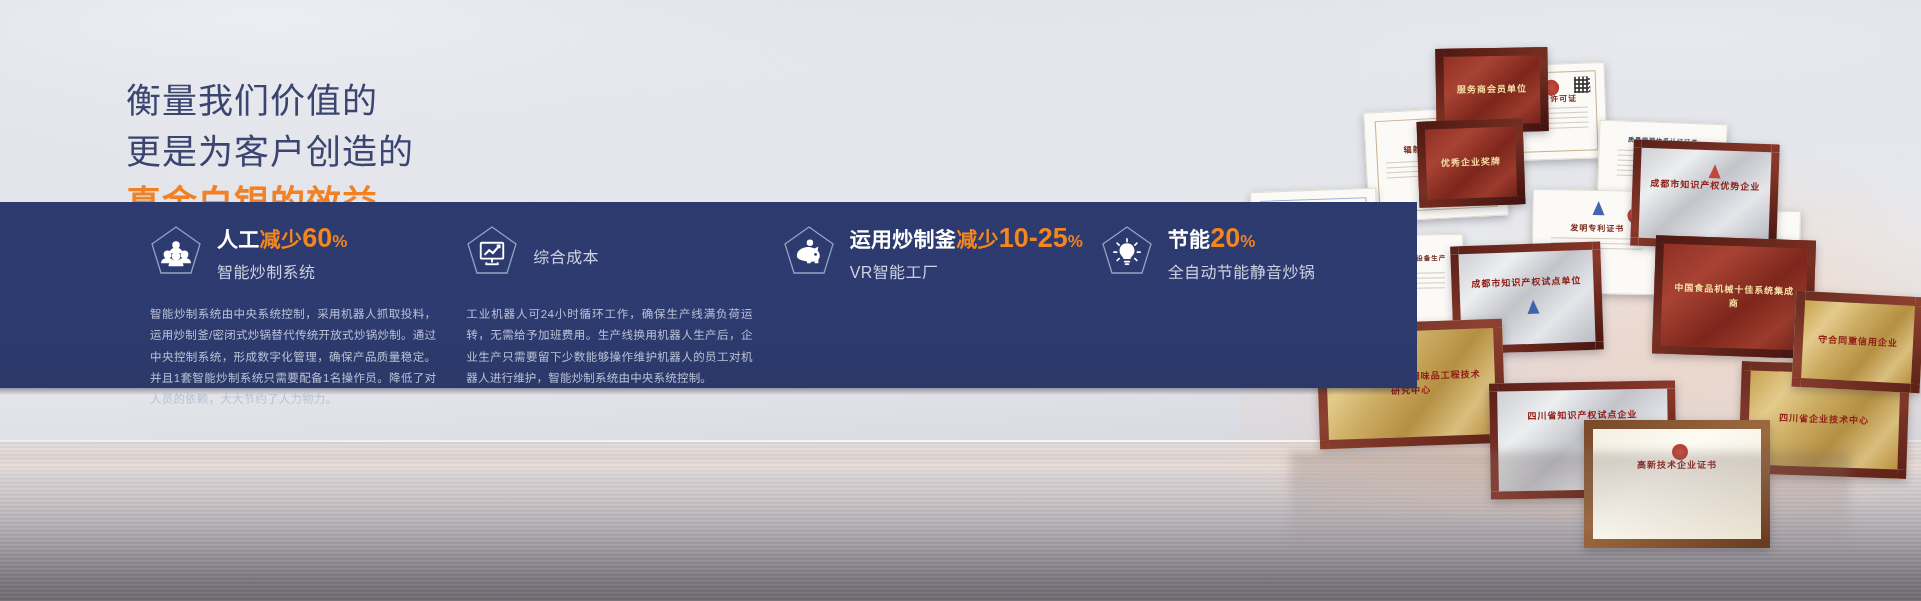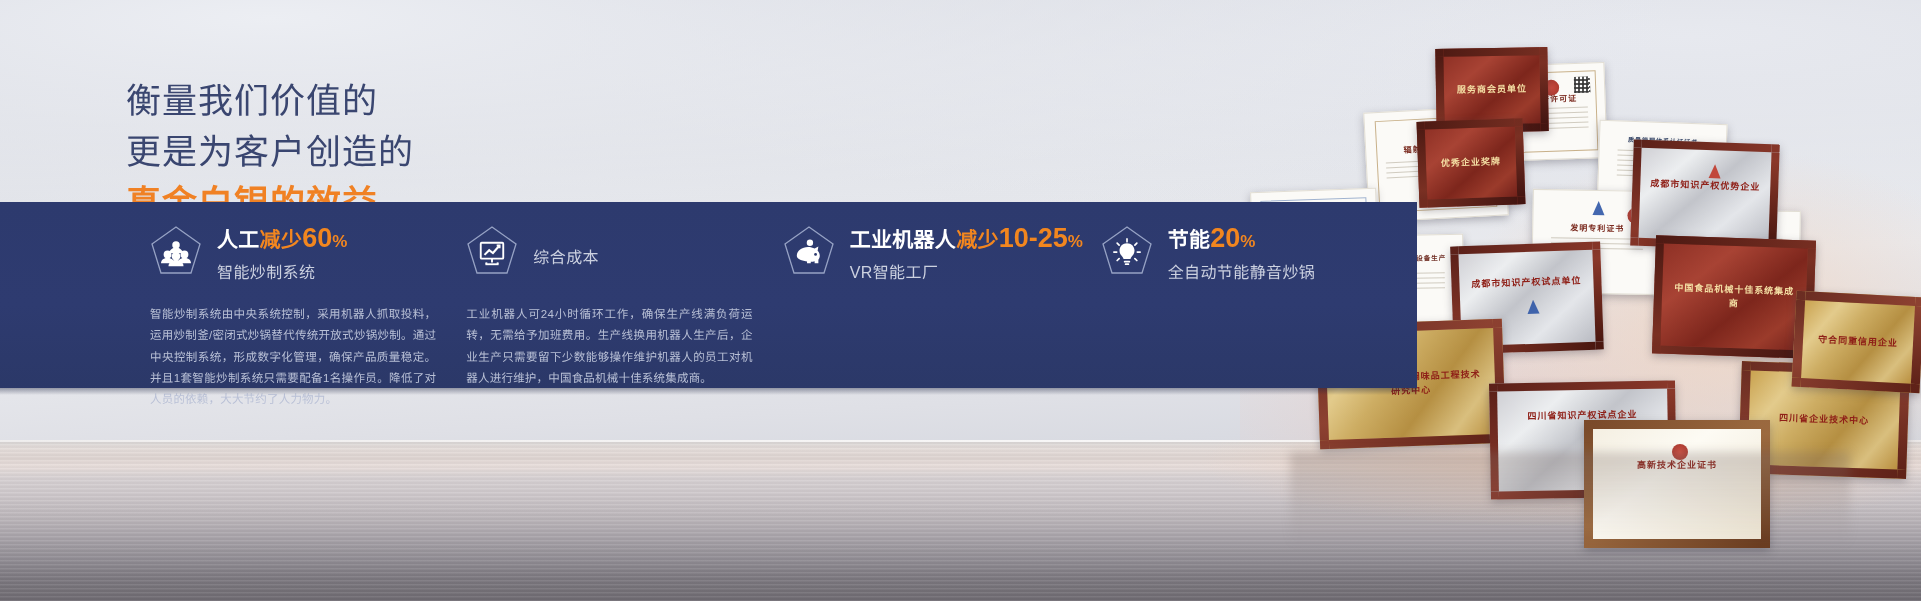--- a/index.html
+++ b/index.html
@@ -360,38 +360,38 @@
               <line x1="16" y1="22" x2="16" y2="26"></line>
               <line x1="9" y1="28" x2="23" y2="28"></line>
               <line x1="10" y1="26" x2="10" y2="28"></line>
                 <line x1="22" y1="26" x2="22" y2="28"></line>
             </svg>
           </div>
           <div class="feat-titles">
             <div class="feat-sub">综合成本</div>
           </div>
         </div>
-        <div class="feat-body">工业机器人可24小时循环工作，确保生产线满负荷运转，无需给予加班费用。生产线换用机器人生产后，企业生产只需要留下少数能够操作维护机器人的员工对机器人进行维护，中国食品机械十佳系统集成商。</div>
+        <div class="feat-body">工业机器人可24小时循环工作，确保生产线满负荷运转，无需给予加班费用。生产线换用机器人生产后，企业生产只需要留下少数能够操作维护机器人的员工对机器人进行维护，智能炒制系统由中央系统控制。</div>
       </div>
 
       <div class="feature">
         <div class="feat-head">
           <div class="badge">
             <svg width="52" height="56" viewBox="0 0 52 56">
               <polygon points="26,2 50,19 41,48 11,48 2,19" fill="none" stroke="#96a2c4" stroke-width="1.3"></polygon>
             </svg>
             <svg class="glyph" viewBox="0 0 32 32" fill="#ffffff">
               <circle cx="17" cy="5" r="3.4"></circle>
               <path d="M3 19c0-5.6 5.5-9.5 12-9.5 2.6 0 5 .6 7 1.7l4-2.2-.8 4.6c1.4 1.5 2.3 3.4 2.3 5.4 0 1.6-.5 3-1.5 4.3V27h-4v-2.2c-1.2.4-2.5.6-3.9.6h-.2V27h-4v-1.9C6.6 24 3 21.9 3 19z"></path>
               <circle cx="23" cy="17.5" r="1.5" fill="#2d3a6e"></circle>
             </svg>
           </div>
           <div class="feat-titles">
             <div class="feat-title">
-              <span>工业机器人</span><span class="accent">减少</span><span class="num">10-25</span><span class="pct">%</span>
+              <span>运用炒制釜</span><span class="accent">减少</span><span class="num">10-25</span><span class="pct">%</span>
             </div>
             <div class="feat-sub">VR智能工厂</div>
           </div>
         </div>
       </div>
 
       <div class="feature">
         <div class="feat-head">
           <div class="badge">
             <svg width="52" height="56" viewBox="0 0 52 56">

